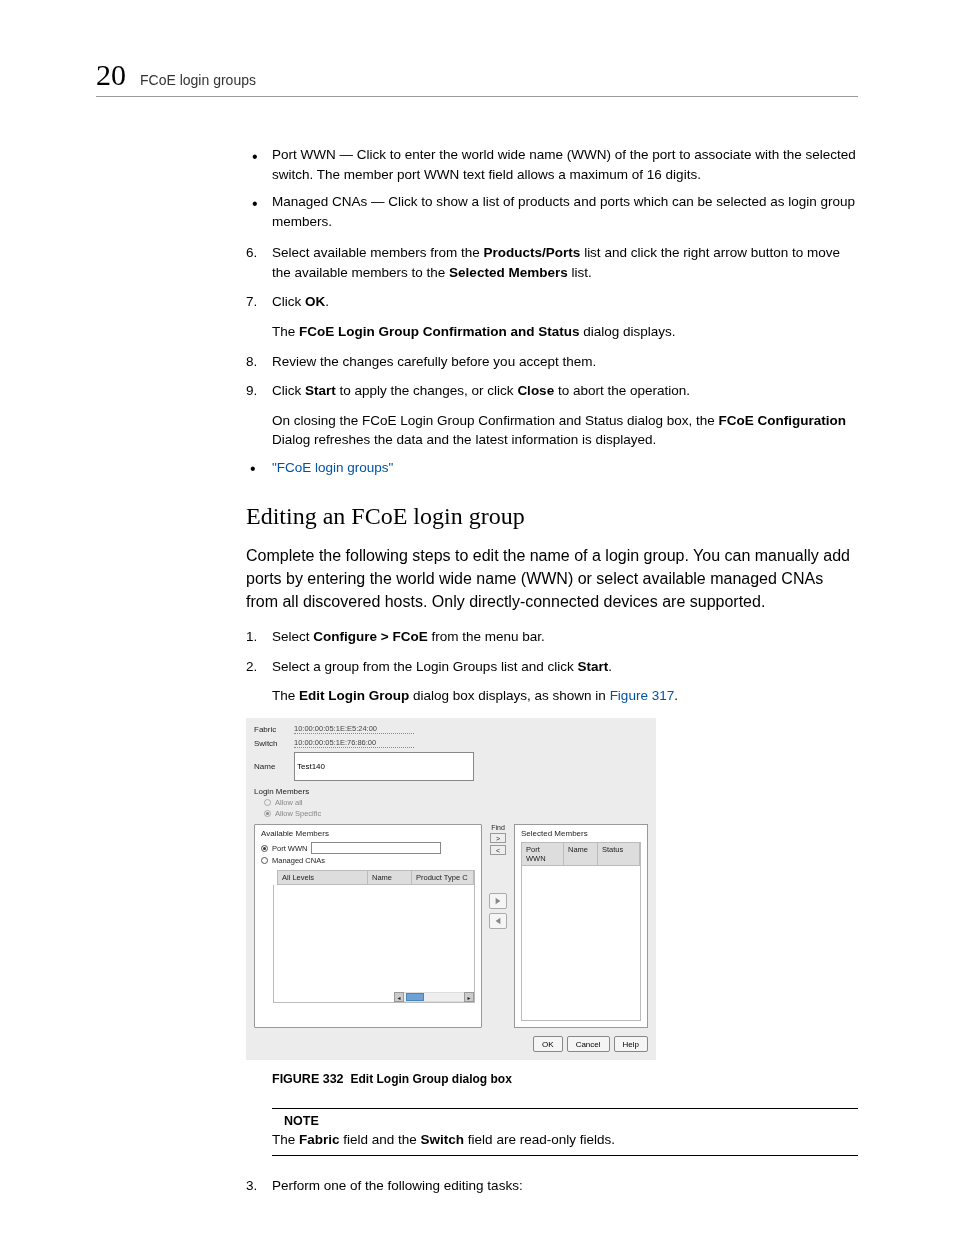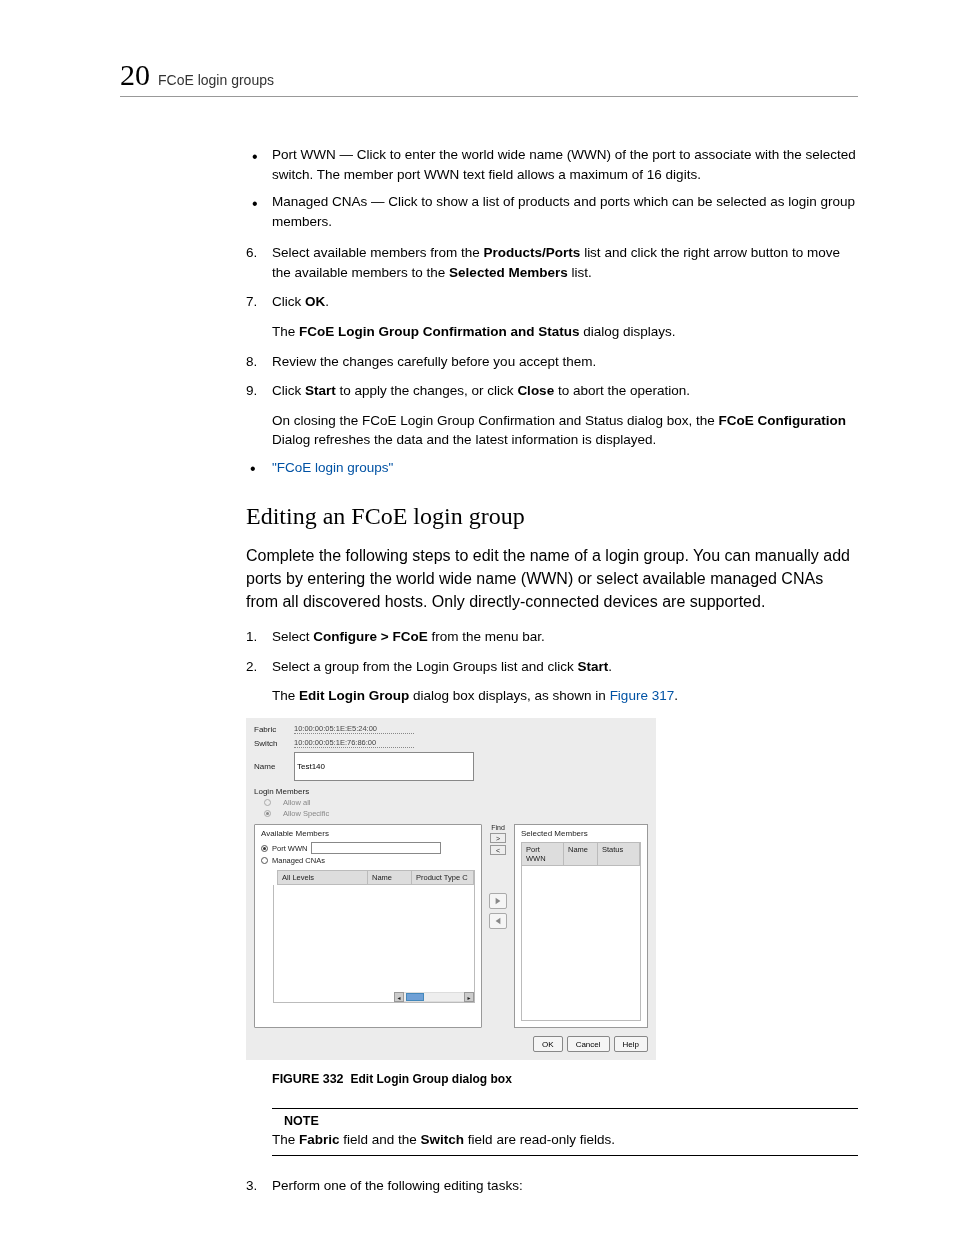--- a/index.html
+++ b/index.html
@@ -10,25 +10,24 @@
     font-family: Arial, Helvetica, sans-serif;
     color: #000;
     position: relative;
   }
   .page {
     padding: 58px 96px 40px 96px;
   }
   .header-row {
     display: flex;
     align-items: baseline;
-    gap: 8px;
+    gap: 14px;
     border-bottom: 1px solid #999;
     padding-bottom: 4px;
     margin-bottom: 48px;
-    margin-left: 24px;
   }
   .chapter-number {
     font-size: 30px;
     font-weight: normal;
     font-family: Georgia, 'Times New Roman', serif;
   }
   .chapter-title {
     font-size: 14px;
     color: #333;
   }
@@ -132,21 +131,21 @@
     color: #222;
     padding: 6px 8px 8px 8px;
   }
   .form-row { display: flex; align-items: center; margin-bottom: 4px; gap: 6px; }
   .form-row .lbl { width: 34px; }
   .form-row .underline { border-bottom: 1px dotted #888; flex: 0 0 120px; height: 10px; line-height:10px; color:#444; font-size:7.5px; }
   .form-row input.text {
     height: 29px; font-size: 8px; padding: 0 2px; border: 1px solid #888; background:#fff; width: 180px;
   }
   .section-label { margin-top: 6px; margin-bottom: 2px; font-size:8px; }
-  .radio-row { display: flex; align-items: center; gap: 12px; margin-left: 10px; margin-bottom: 2px; color:#888; font-size:7.5px;}
+  .radio-row { display: flex; align-items: center; gap: 4px; margin-left: 10px; margin-bottom: 2px; color:#888; font-size:7.5px;}
   .radio-row .r { width:7px;height:7px;border:1px solid #aaa;border-radius:50%;display:inline-block;position:relative;}
   .radio-row .r.sel::after{content:"";position:absolute;left:1px;top:1px;width:3px;height:3px;border-radius:50%;background:#888;}
   .members-area {
     display: flex; gap: 4px; margin-top: 6px;
   }
   .members-left {
     width: 228px;
     background: #fff;
     border: 1px solid #999;
     padding: 4px 6px 6px 6px;

